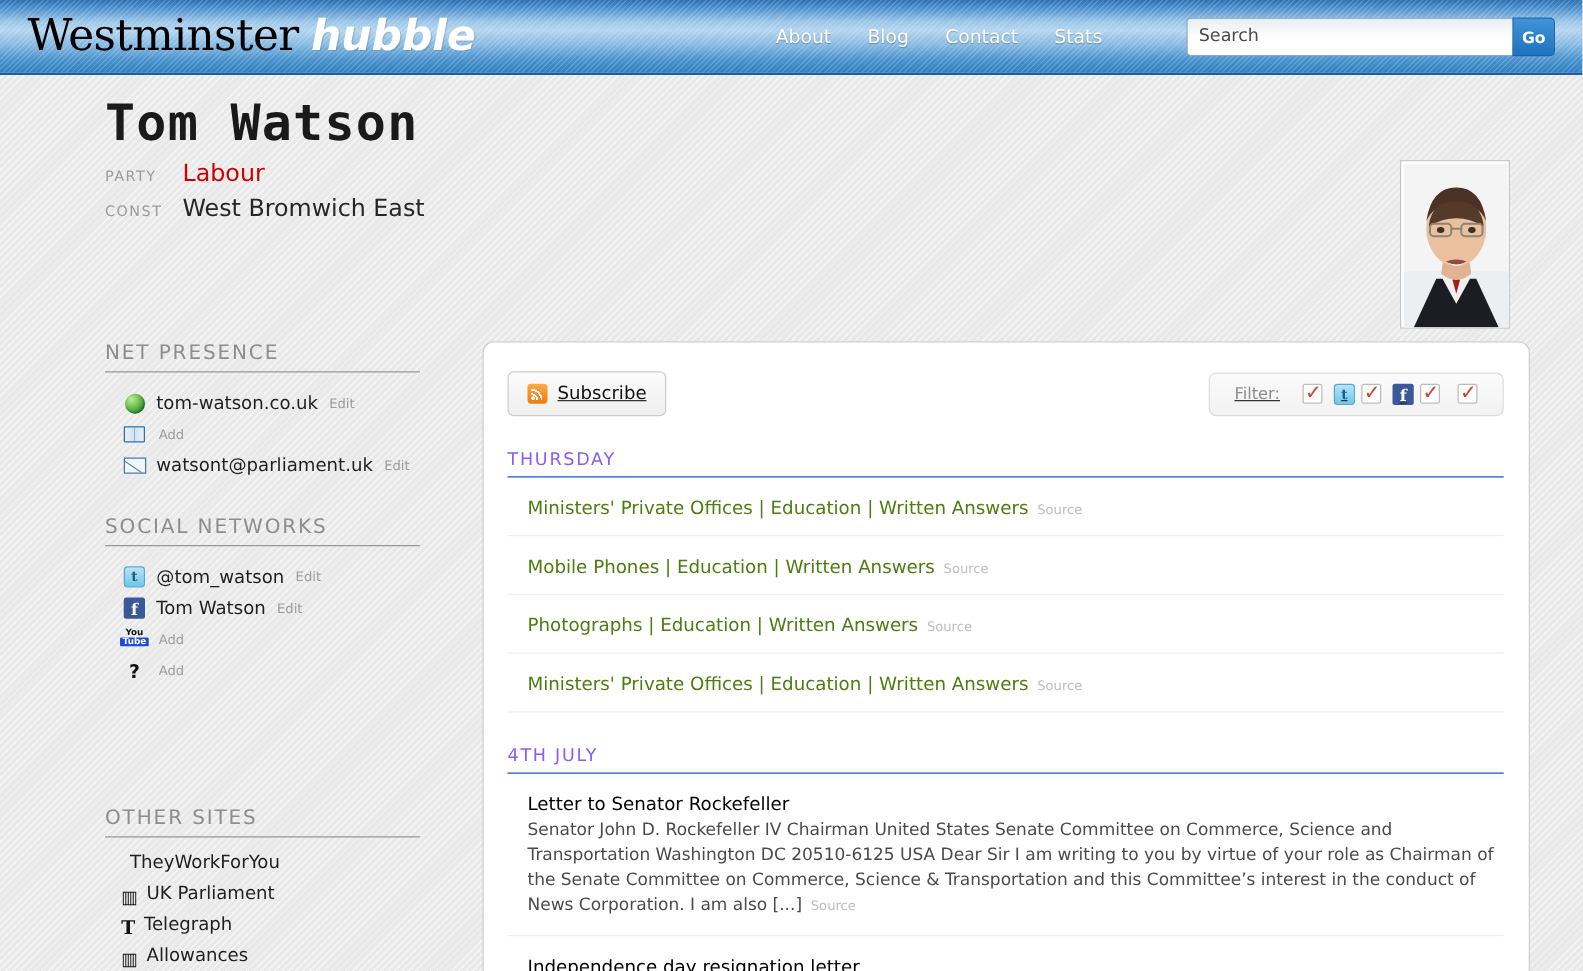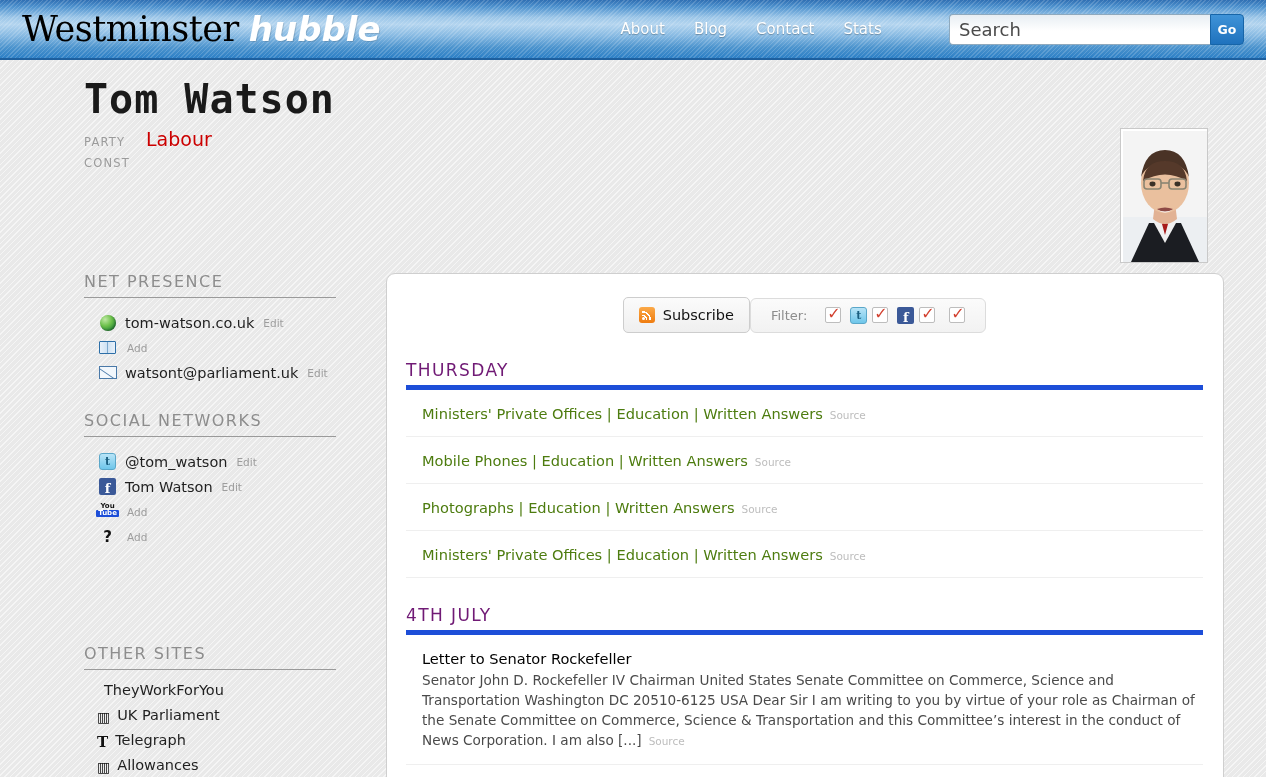--- a/index.html
+++ b/index.html
@@ -46,21 +46,21 @@
     text-shadow:0 1px 1px rgba(0,0,0,.28);
   }
   .searchwrap {
     position:relative; z-index:2; margin-left:auto; margin-right:22px;
     display:flex; align-items:stretch; height:31px;
   }
   .searchbox {
     width:261px; height:31px; border:1px solid #8fa9bd; border-right:none;
     border-radius:4px 0 0 4px;
     background:linear-gradient(to bottom,#e8eef3 0%,#ffffff 55%,#ffffff 100%);
-    padding:0 9px; font-size:18px; color:#333;
+    padding:0 9px; font-size:14px; color:#333;
     font-family:"DejaVu Sans", sans-serif; outline:none;
   }
   .searchbox::placeholder{ color:#4a4a4a; opacity:1; }
   .go-btn {
     width:34px; border:1px solid #1765a8; border-radius:0 4px 4px 0;
     background:linear-gradient(to bottom,#3f93d8 0%,#1f72bd 100%);
     color:#fff; font-size:12.5px; font-weight:bold; cursor:pointer;
     font-family:"DejaVu Sans", sans-serif;
   }
 
@@ -124,21 +124,21 @@
   .ico-twfy{width:15px;height:15px;background:linear-gradient(to right,#3f7a1e 0%,#6b5a12 45%,#9c3208 100%);}
   .ico-port{font-size:14px;color:#111;line-height:1;font-family:"DejaVu Sans",sans-serif;}
   .ico-tel{font-family:"DejaVu Serif",serif;font-size:15px;font-weight:bold;color:#111;line-height:1;}
 
   
   .panel {
     position:absolute; left:366px; top:213px; width:838px; min-height:564px;
     background:#fff; border:1px solid #cfcfcf; border-radius:9px;
     padding:23px 20px 0 19px;
   }
-  .panel-top { display:flex; align-items:center; justify-content:center; }
+  .panel-top { display:flex; align-items:center; justify-content:space-between;text-decoration:underline; }
   .subscribe {
     display:inline-flex; align-items:center; gap:8px;
     background:linear-gradient(to bottom,#fbfbfb 0%,#efefef 100%);
     border:1px solid #cdcdcd; border-radius:5px; padding:9px 15px;
     font-size:14.5px; color:#111; cursor:pointer;
     font-family:"DejaVu Sans", sans-serif;
   }
   .ico-rss{width:16px;height:16px;border-radius:3px;
     background:linear-gradient(to bottom,#fba948 0%,#ef7c10 100%);position:relative;}
   .ico-rss:before{content:"";position:absolute;left:3px;bottom:3px;width:3px;height:3px;border-radius:50%;background:#fff;}
@@ -160,22 +160,22 @@
     width:16px; height:16px; border:1px solid #bdbdbd; background:#fff;
     border-radius:2px; position:relative; cursor:pointer;
   }
   .fchk:after{
     content:"✓"; position:absolute; left:1px; top:-4px;
     font-size:16px; color:#d23f2e; font-weight:bold;
   }
   .fgrp{ display:flex; align-items:center; gap:5px; }
 
   .date-head {
-    font-size:17px; color:#701a75; letter-spacing:1.4px;
-    padding-bottom:5px; border-bottom:5px solid #1d4ed8;
+    font-size:14px; color:#8b5cf6; letter-spacing:1.4px;
+    padding-bottom:5px; border-bottom:1px solid #1d4ed8;
     margin:27px 0 0 0; font-weight:normal;
   }
   .entry { display:flex; gap:10px; padding:14px 0 13px 6px; border-bottom:1px solid #efefef; }
   .entry:last-child { border-bottom:none; }
   .entry-ico { flex:none; padding-top:3px; }
   .entry-body { flex:1; min-width:0; }
   .entry-title-plain { font-size:14.6px; color:#4d7c0f; }
   .entry-title-link { font-size:14.6px; color:#000000; text-decoration:none; }
   .src { font-size:10.5px; color:#bdbdbd; margin-left:7px; text-decoration:none; }
   .entry-desc { font-size:13.6px; color:#4a4a4a; line-height:1.47; margin-top:3px; }
@@ -203,20 +203,21 @@
 <div class="page">
 
   <div class="person">
     <h1 class="person-name">Tom Watson</h1>
     <div class="meta-row">
       <span class="meta-label">PARTY</span>
       <span class="meta-value party">Labour</span>
     </div>
     <div class="meta-row">
       <span class="meta-label">CONST</span>
+      <span class="meta-value const">West Bromwich East</span>
     </div>
   </div>
 
   <div class="photo">
     <svg viewBox="0 0 84 131">
       <rect width="84" height="131" fill="#f4f4f4"></rect>
       <rect x="0" y="86" width="84" height="45" fill="#eceff2"></rect>
       <path d="M8 131 L26 92 L58 92 L76 131 Z" fill="#1b1d22"></path>
       <path d="M31 92 L42 112 L53 92 L48 86 L36 86 Z" fill="#f0f0f0"></path>
       <path d="M39 93 L42 104 L45 93 L42 90 Z" fill="#a81b1b"></path>

